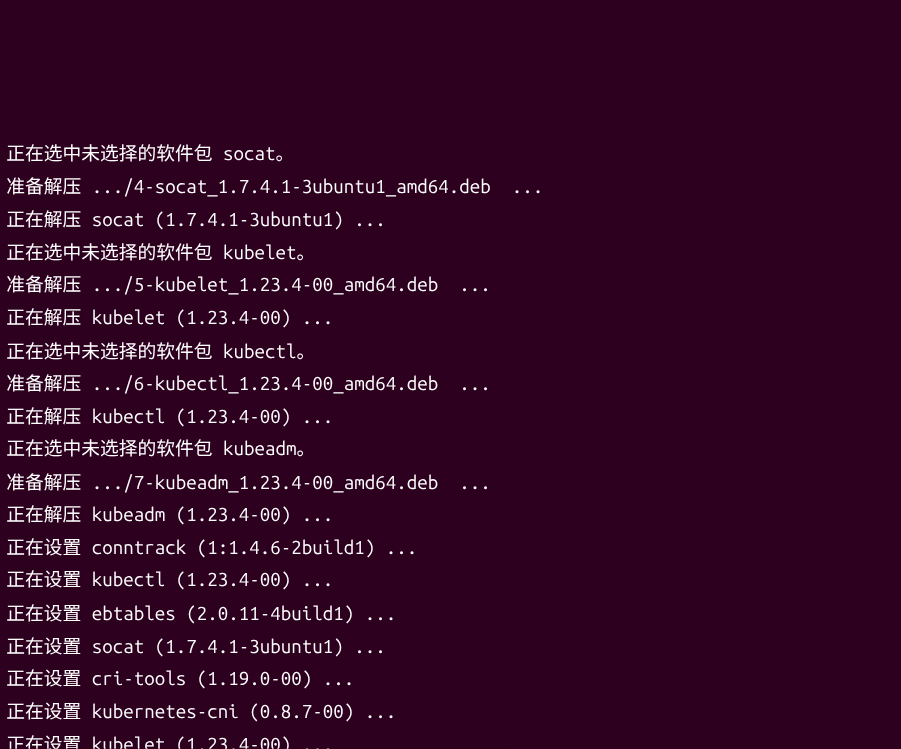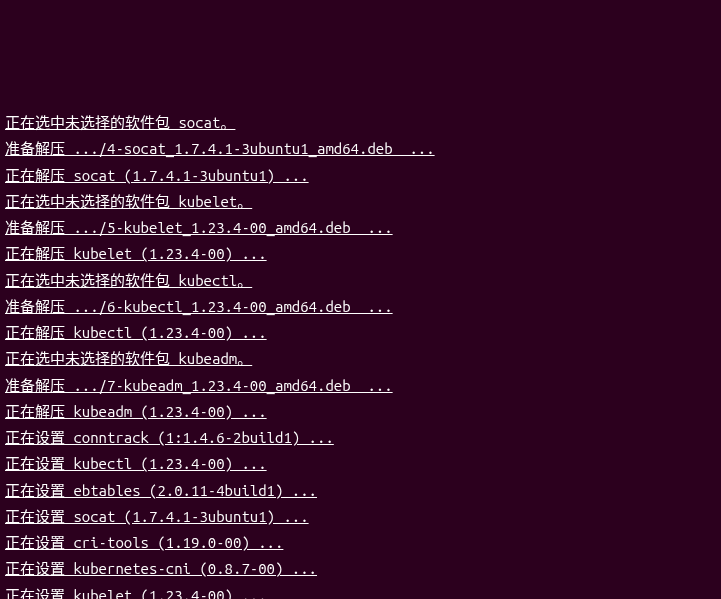--- a/index.html
+++ b/index.html
@@ -11,21 +11,20 @@
       font-size: 15px;
       line-height: 1.75;
       width: 721px;
       height: 599px;
       box-sizing: border-box;
       overflow: hidden;
       white-space: pre;
     }
     .line {
       display: block;
-      text-decoration: underline;
     }
   </style>
 </head>
 <body>
 
 
 
 <div><span class="line">正在选中未选择的软件包 socat。</span><span class="line">准备解压 .../4-socat_1.7.4.1-3ubuntu1_amd64.deb  ...</span><span class="line">正在解压 socat (1.7.4.1-3ubuntu1) ...</span><span class="line">正在选中未选择的软件包 kubelet。</span><span class="line">准备解压 .../5-kubelet_1.23.4-00_amd64.deb  ...</span><span class="line">正在解压 kubelet (1.23.4-00) ...</span><span class="line">正在选中未选择的软件包 kubectl。</span><span class="line">准备解压 .../6-kubectl_1.23.4-00_amd64.deb  ...</span><span class="line">正在解压 kubectl (1.23.4-00) ...</span><span class="line">正在选中未选择的软件包 kubeadm。</span><span class="line">准备解压 .../7-kubeadm_1.23.4-00_amd64.deb  ...</span><span class="line">正在解压 kubeadm (1.23.4-00) ...</span><span class="line">正在设置 conntrack (1:1.4.6-2build1) ...</span><span class="line">正在设置 kubectl (1.23.4-00) ...</span><span class="line">正在设置 ebtables (2.0.11-4build1) ...</span><span class="line">正在设置 socat (1.7.4.1-3ubuntu1) ...</span><span class="line">正在设置 cri-tools (1.19.0-00) ...</span><span class="line">正在设置 kubernetes-cni (0.8.7-00) ...</span><span class="line">正在设置 kubelet (1.23.4-00) ...</span></div>
 
 

